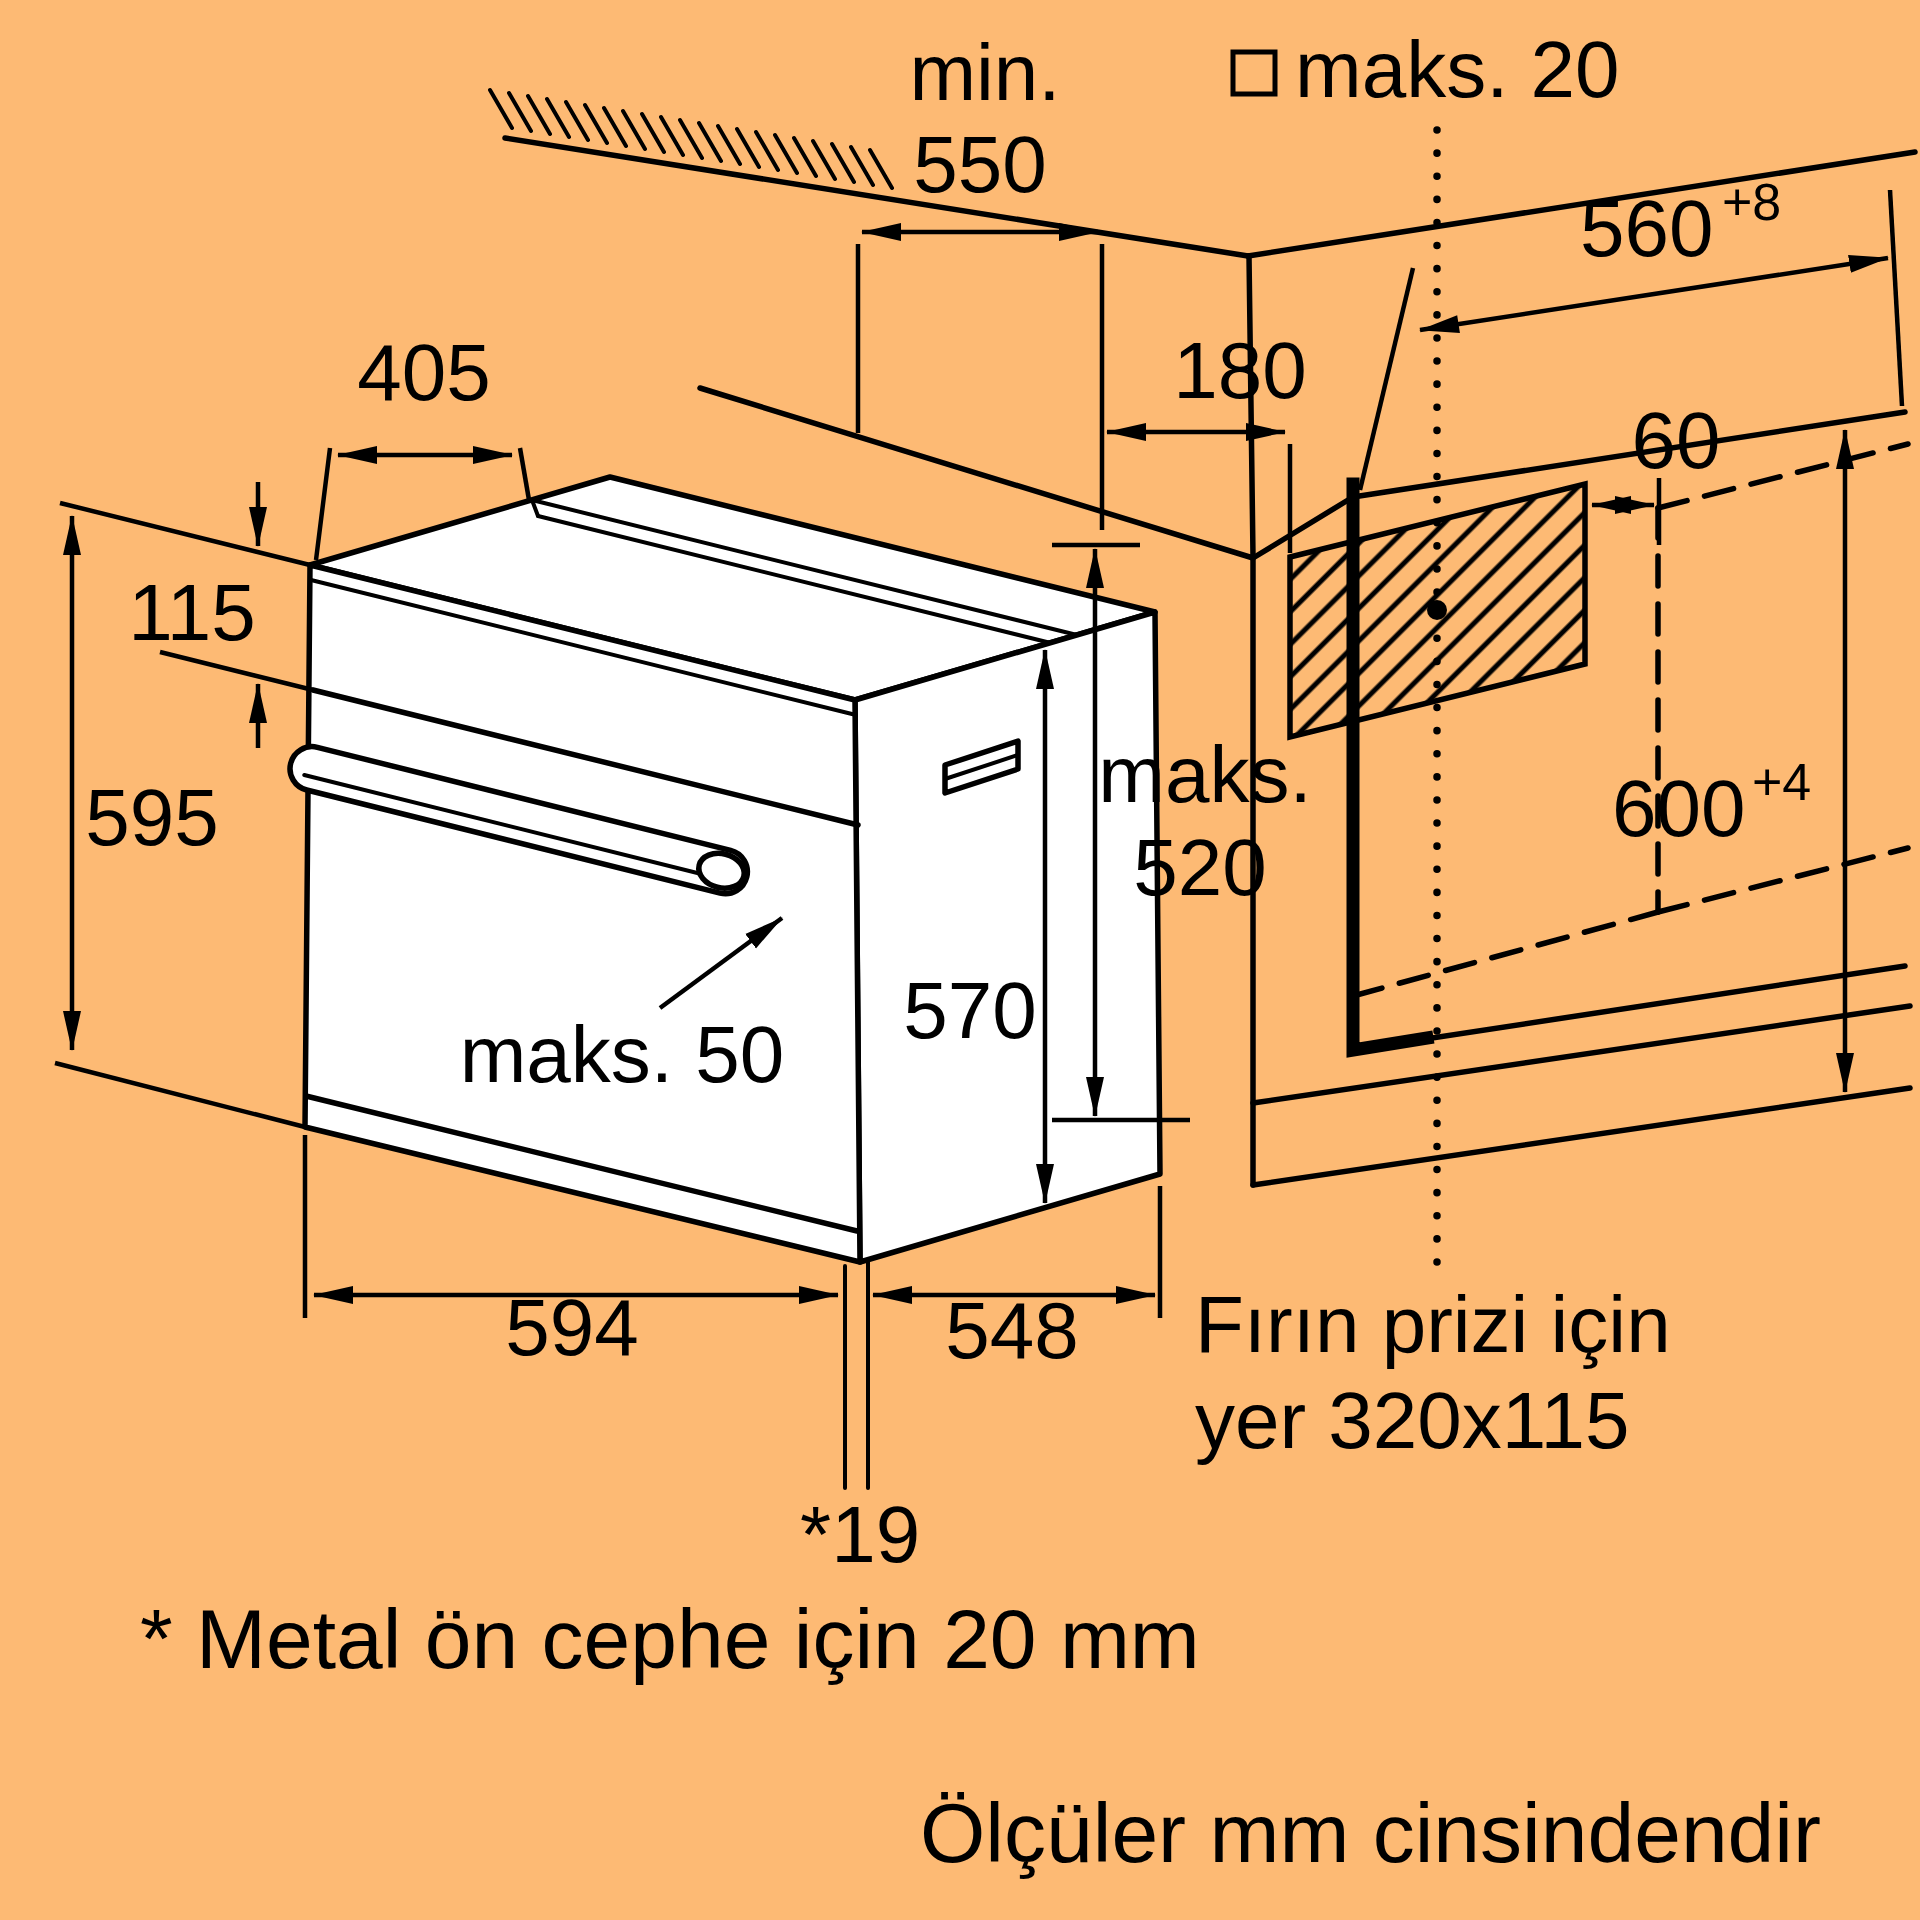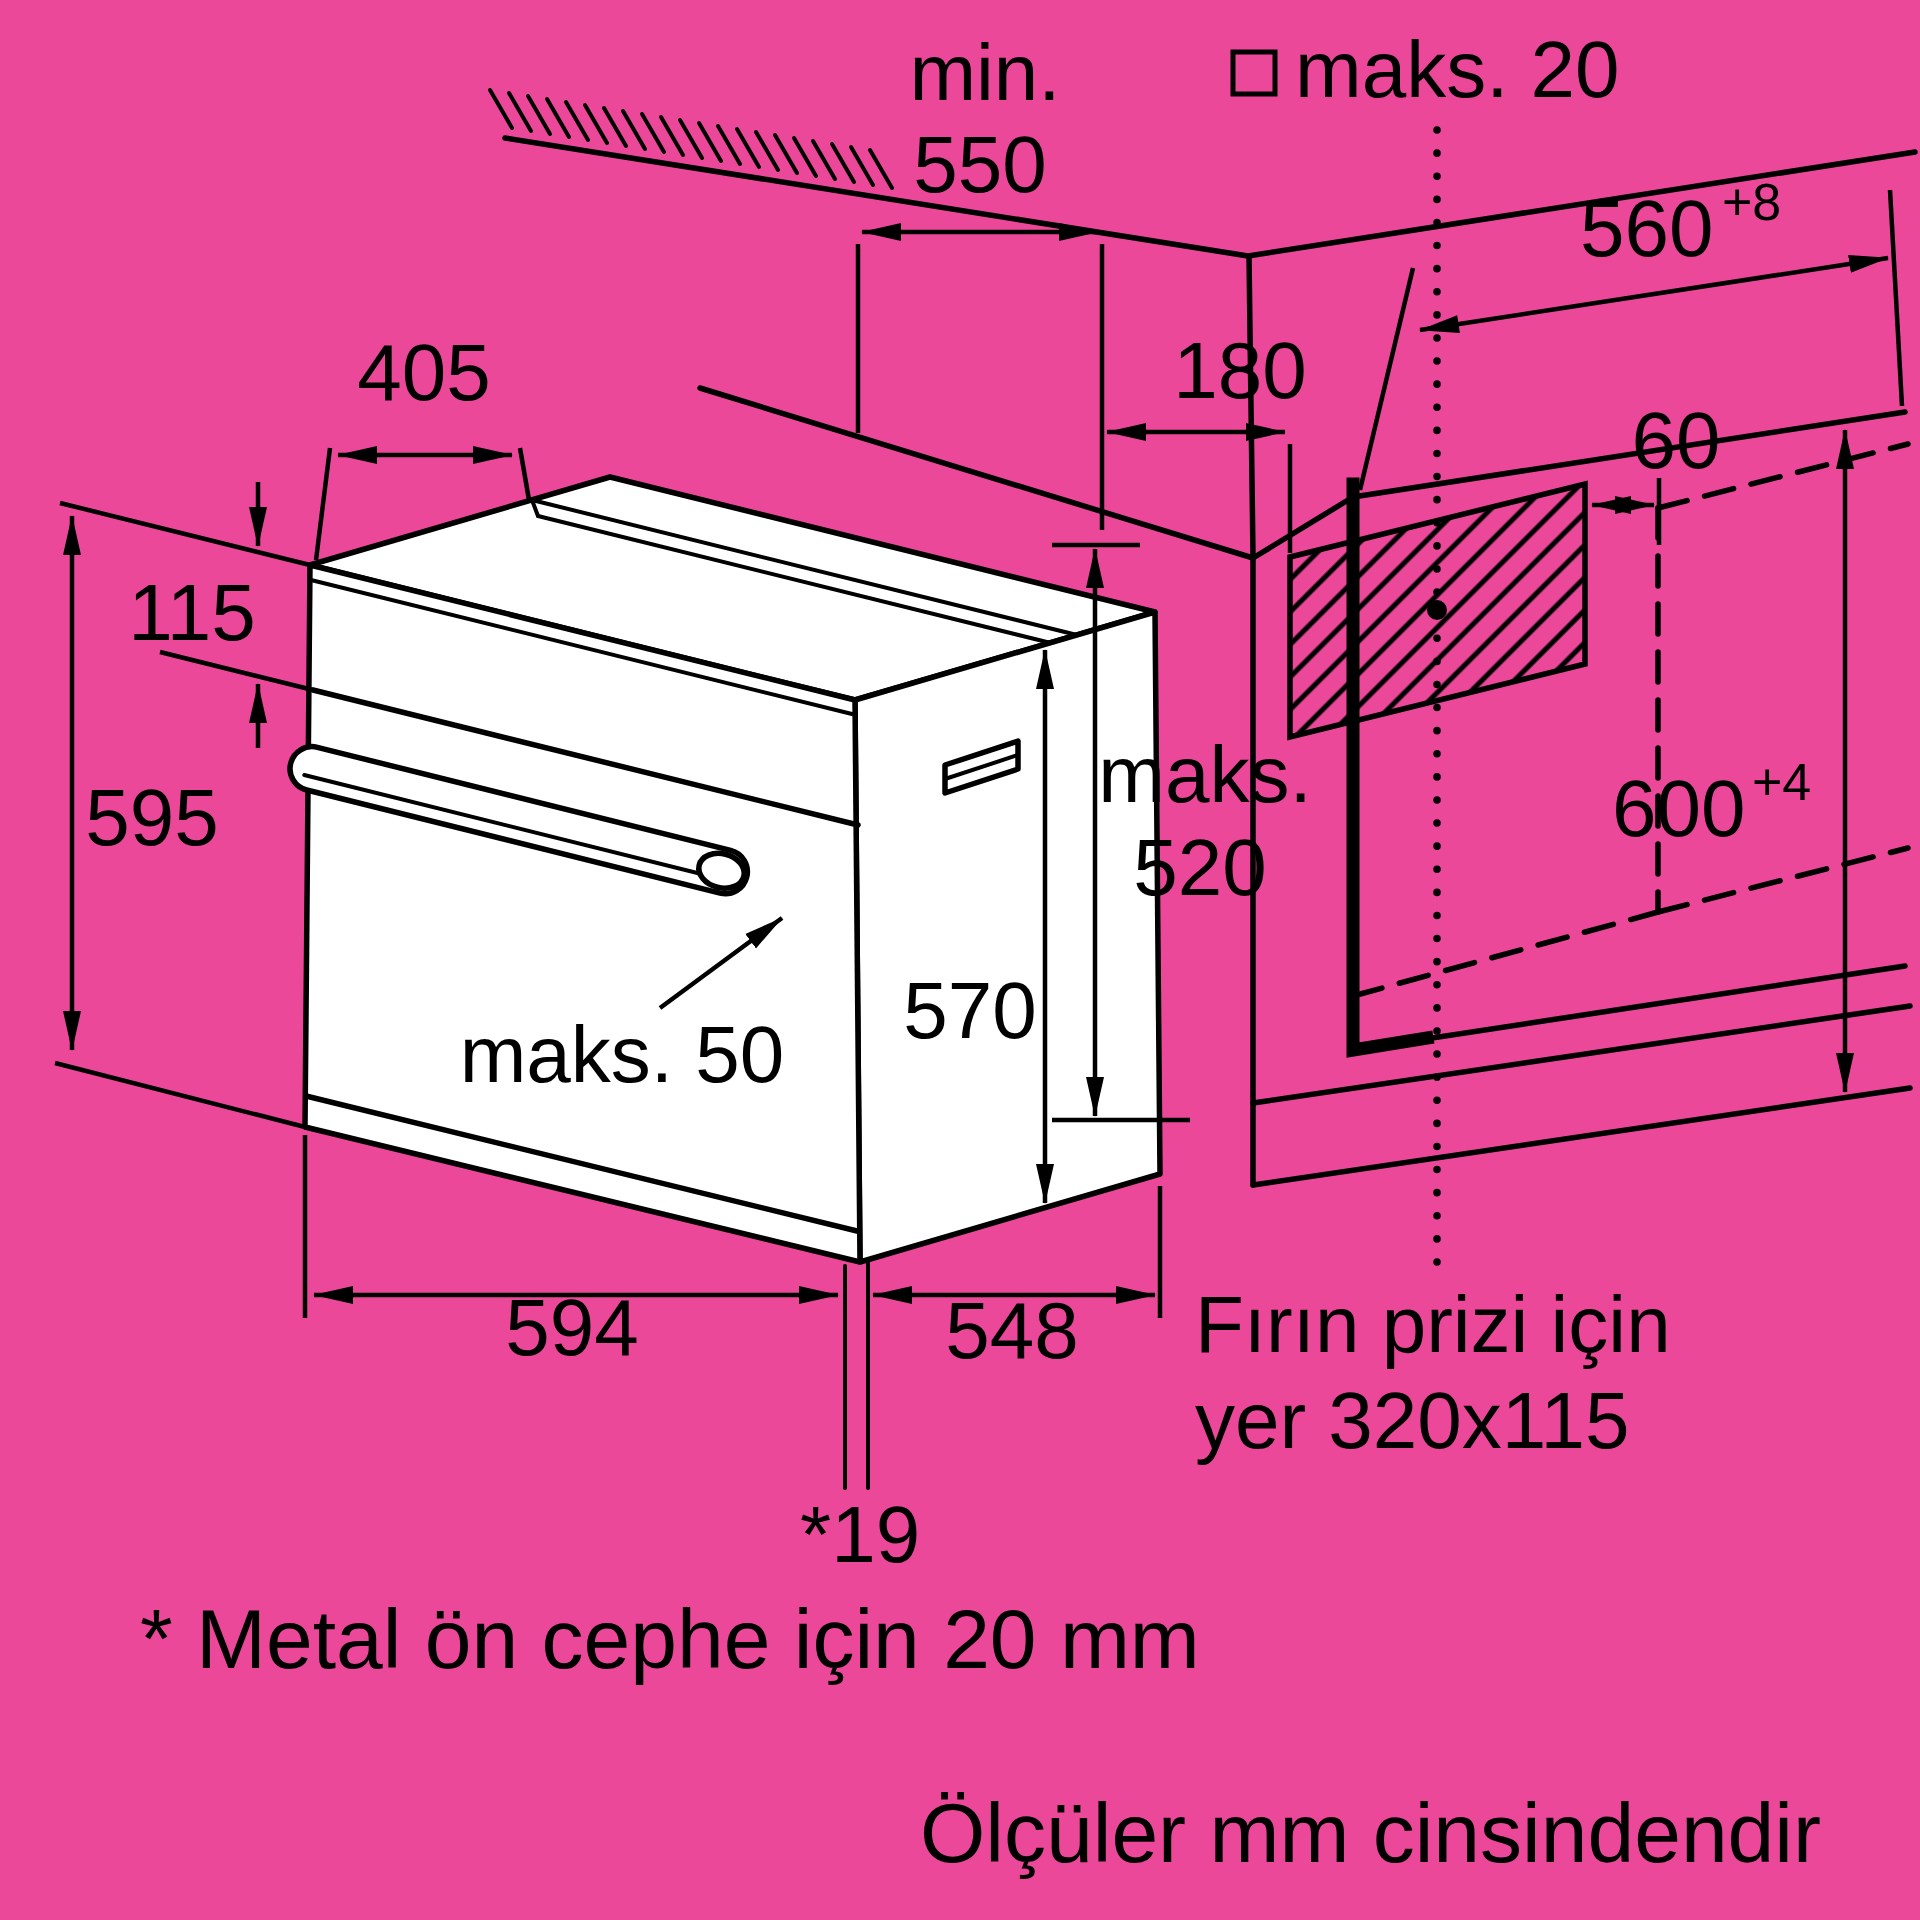--- a/index.html
+++ b/index.html
@@ -1,16 +1,16 @@
 <!DOCTYPE html>
 <html><head>
 <meta charset="utf-8">
 <style>
   html,body{margin:0;padding:0;background:#fff;}
-  .stage{width:1920px;height:1920px;position:relative;background:#ec4899;text-align:right;}
+  .stage{width:1920px;height:1920px;position:relative;background:#fdba74;text-align:right;}
   svg{display:block;}
   .ln{stroke:#000;stroke-width:5.5;fill:none;stroke-linecap:round;}
   .thin{stroke-width:4;}
   .thick{stroke-width:13;stroke-linecap:square;}
   .face{fill:#fff;stroke:#000;stroke-width:5.5;stroke-linejoin:round;}
   .dim{stroke:#000;stroke-width:4.5;fill:none;}
   .dash{stroke-dasharray:30 18;}
   .dot{stroke-dasharray:0.1 23;stroke-linecap:round;stroke-width:7.5;}
   .lbl{font-family:"Liberation Sans",sans-serif;font-size:80px;fill:#000;}
   .sup{font-family:"Liberation Sans",sans-serif;font-size:52px;fill:#000;}

